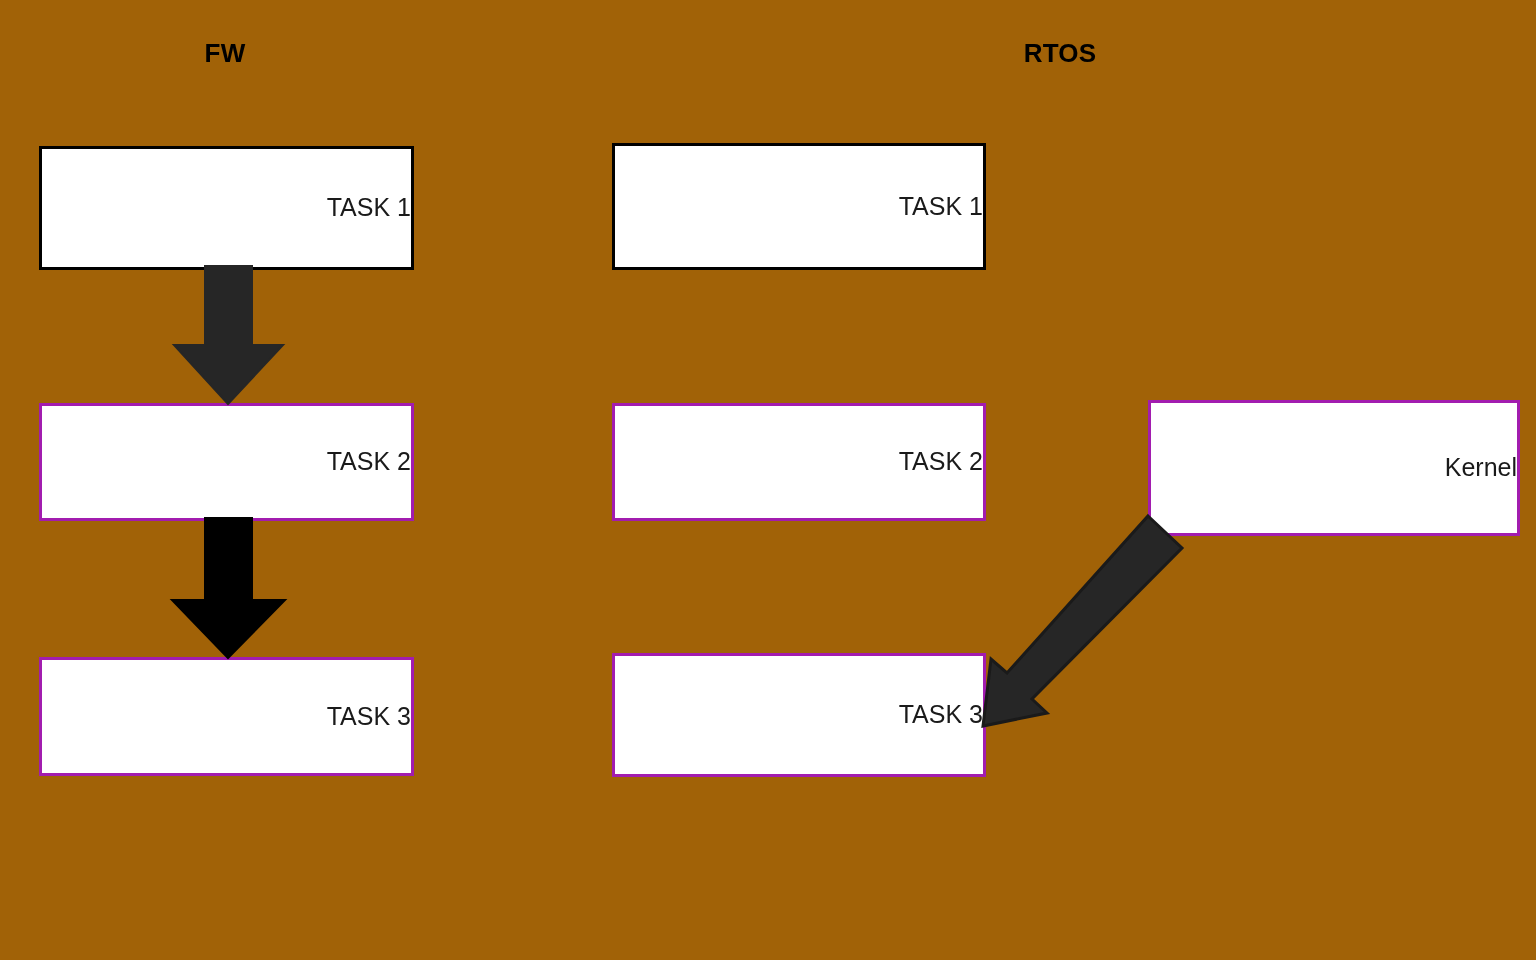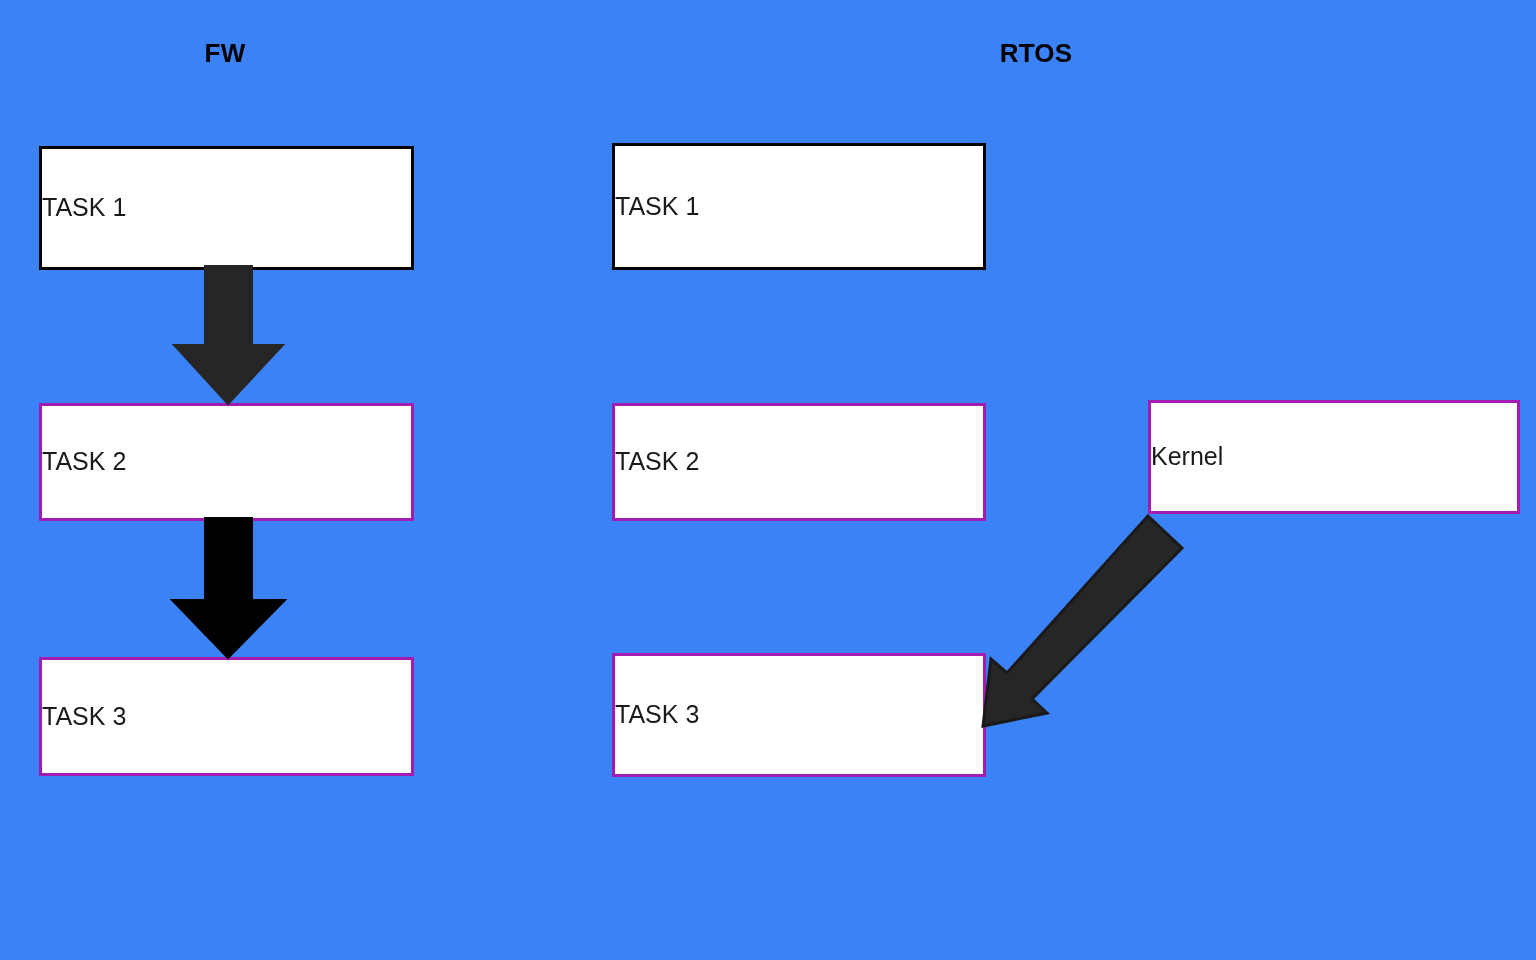--- a/index.html
+++ b/index.html
@@ -11,44 +11,44 @@
   body {
     width: 1536px;
     height: 960px;
     font-family: "Liberation Sans", sans-serif;
     overflow: hidden;
   }
   #canvas {
     position: relative;
     width: 1536px;
     height: 960px;
-    background: #3b82f6;
+    background: #a16207;
   }
 
   
   .col-title {
     position: absolute;
     font-size: 26px;
     font-weight: bold;
     color: #000000;
     letter-spacing: 0.2px;
     white-space: nowrap;
     text-align: center;
   }
   #title-fw   { left: 150px;  top: 38px; width: 150px; }
-  #title-rtos { left: 961px;  top: 38px; width: 150px; }
+  #title-rtos { left: 985px;  top: 38px; width: 150px; }
 
   
   .node {
     position: absolute;
     box-sizing: border-box;
     background: #ffffff;
     display: flex;
     align-items: center;
-    justify-content: flex-start;
+    justify-content: flex-end;
   }
   .node-label {
     font-size: 25px;
     color: #1a1a1a;
     line-height: 1.1;
     white-space: nowrap;
     font-weight: 400;
   }
   .border-black { border: 3px solid #000000; }
   .border-blue  { border: 3px solid #a21caf; }
@@ -57,21 +57,21 @@
   #fw-task1 { left: 39px;  top: 146px; width: 375px; height: 124px; }
   #fw-task2 { left: 39px;  top: 403px; width: 375px; height: 118px; }
   #fw-task3 { left: 39px;  top: 657px; width: 375px; height: 119px; }
 
   
   #rtos-task1 { left: 612px; top: 143px; width: 374px; height: 127px; }
   #rtos-task2 { left: 612px; top: 403px; width: 374px; height: 118px; }
   #rtos-task3 { left: 612px; top: 653px; width: 374px; height: 124px; }
 
   
-  #kernel { left: 1148px; top: 400px; width: 372px; height: 114px; }
+  #kernel { left: 1148px; top: 400px; width: 372px; height: 136px; }
 
   
   .arrow-layer {
     position: absolute;
     left: 0;
     top: 0;
     width: 1536px;
     height: 960px;
     pointer-events: none;
   }

